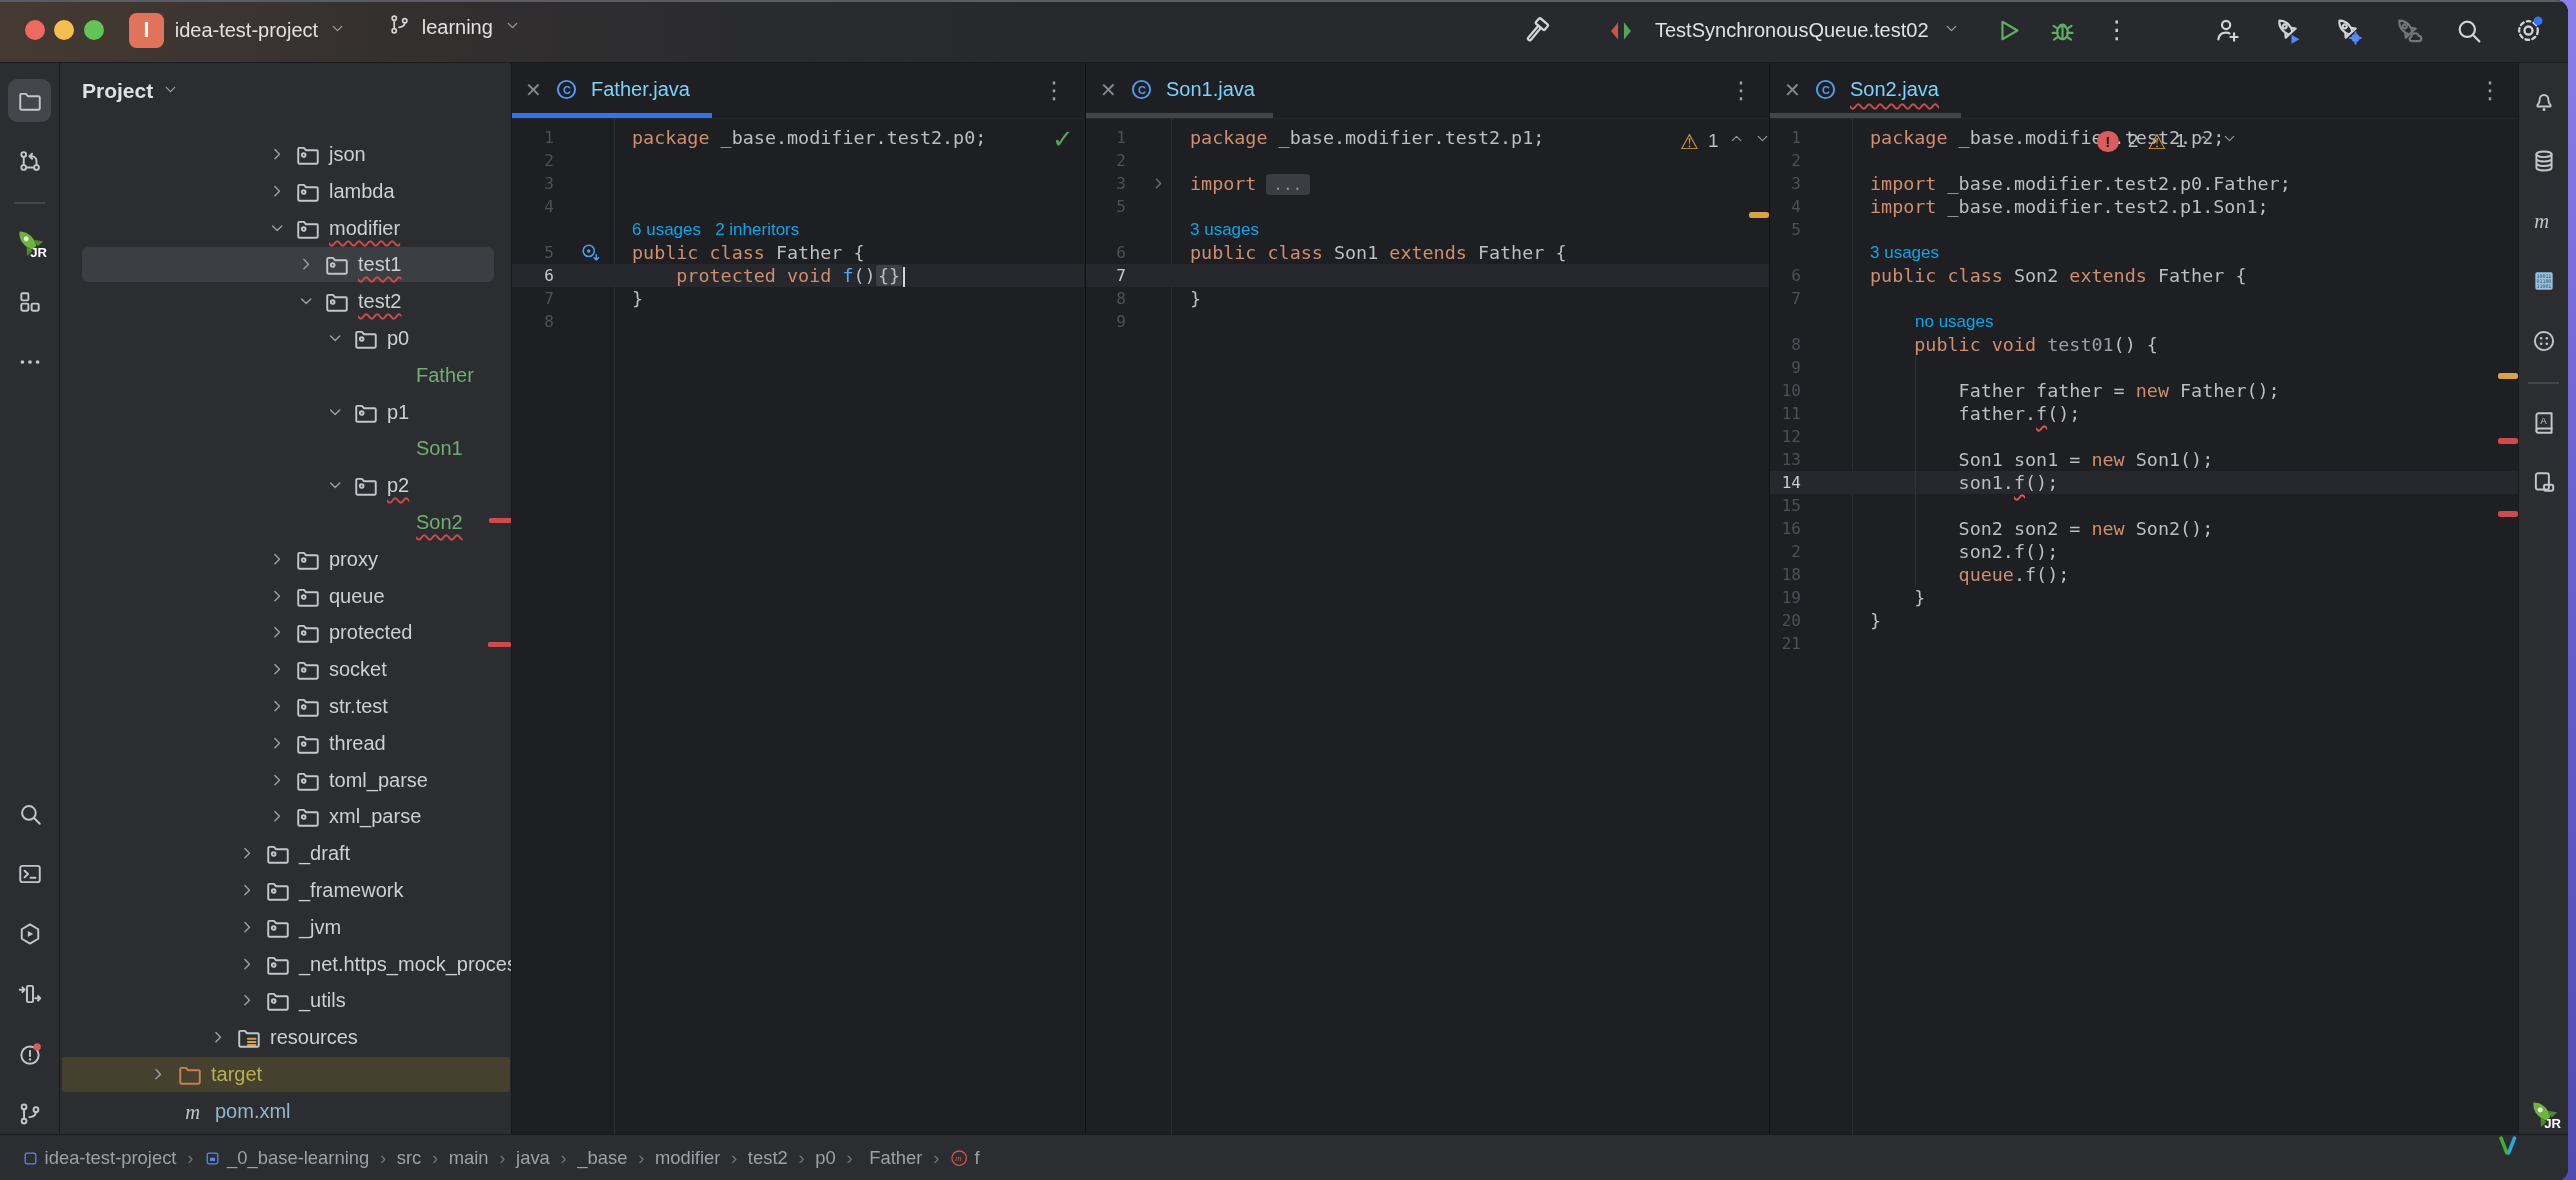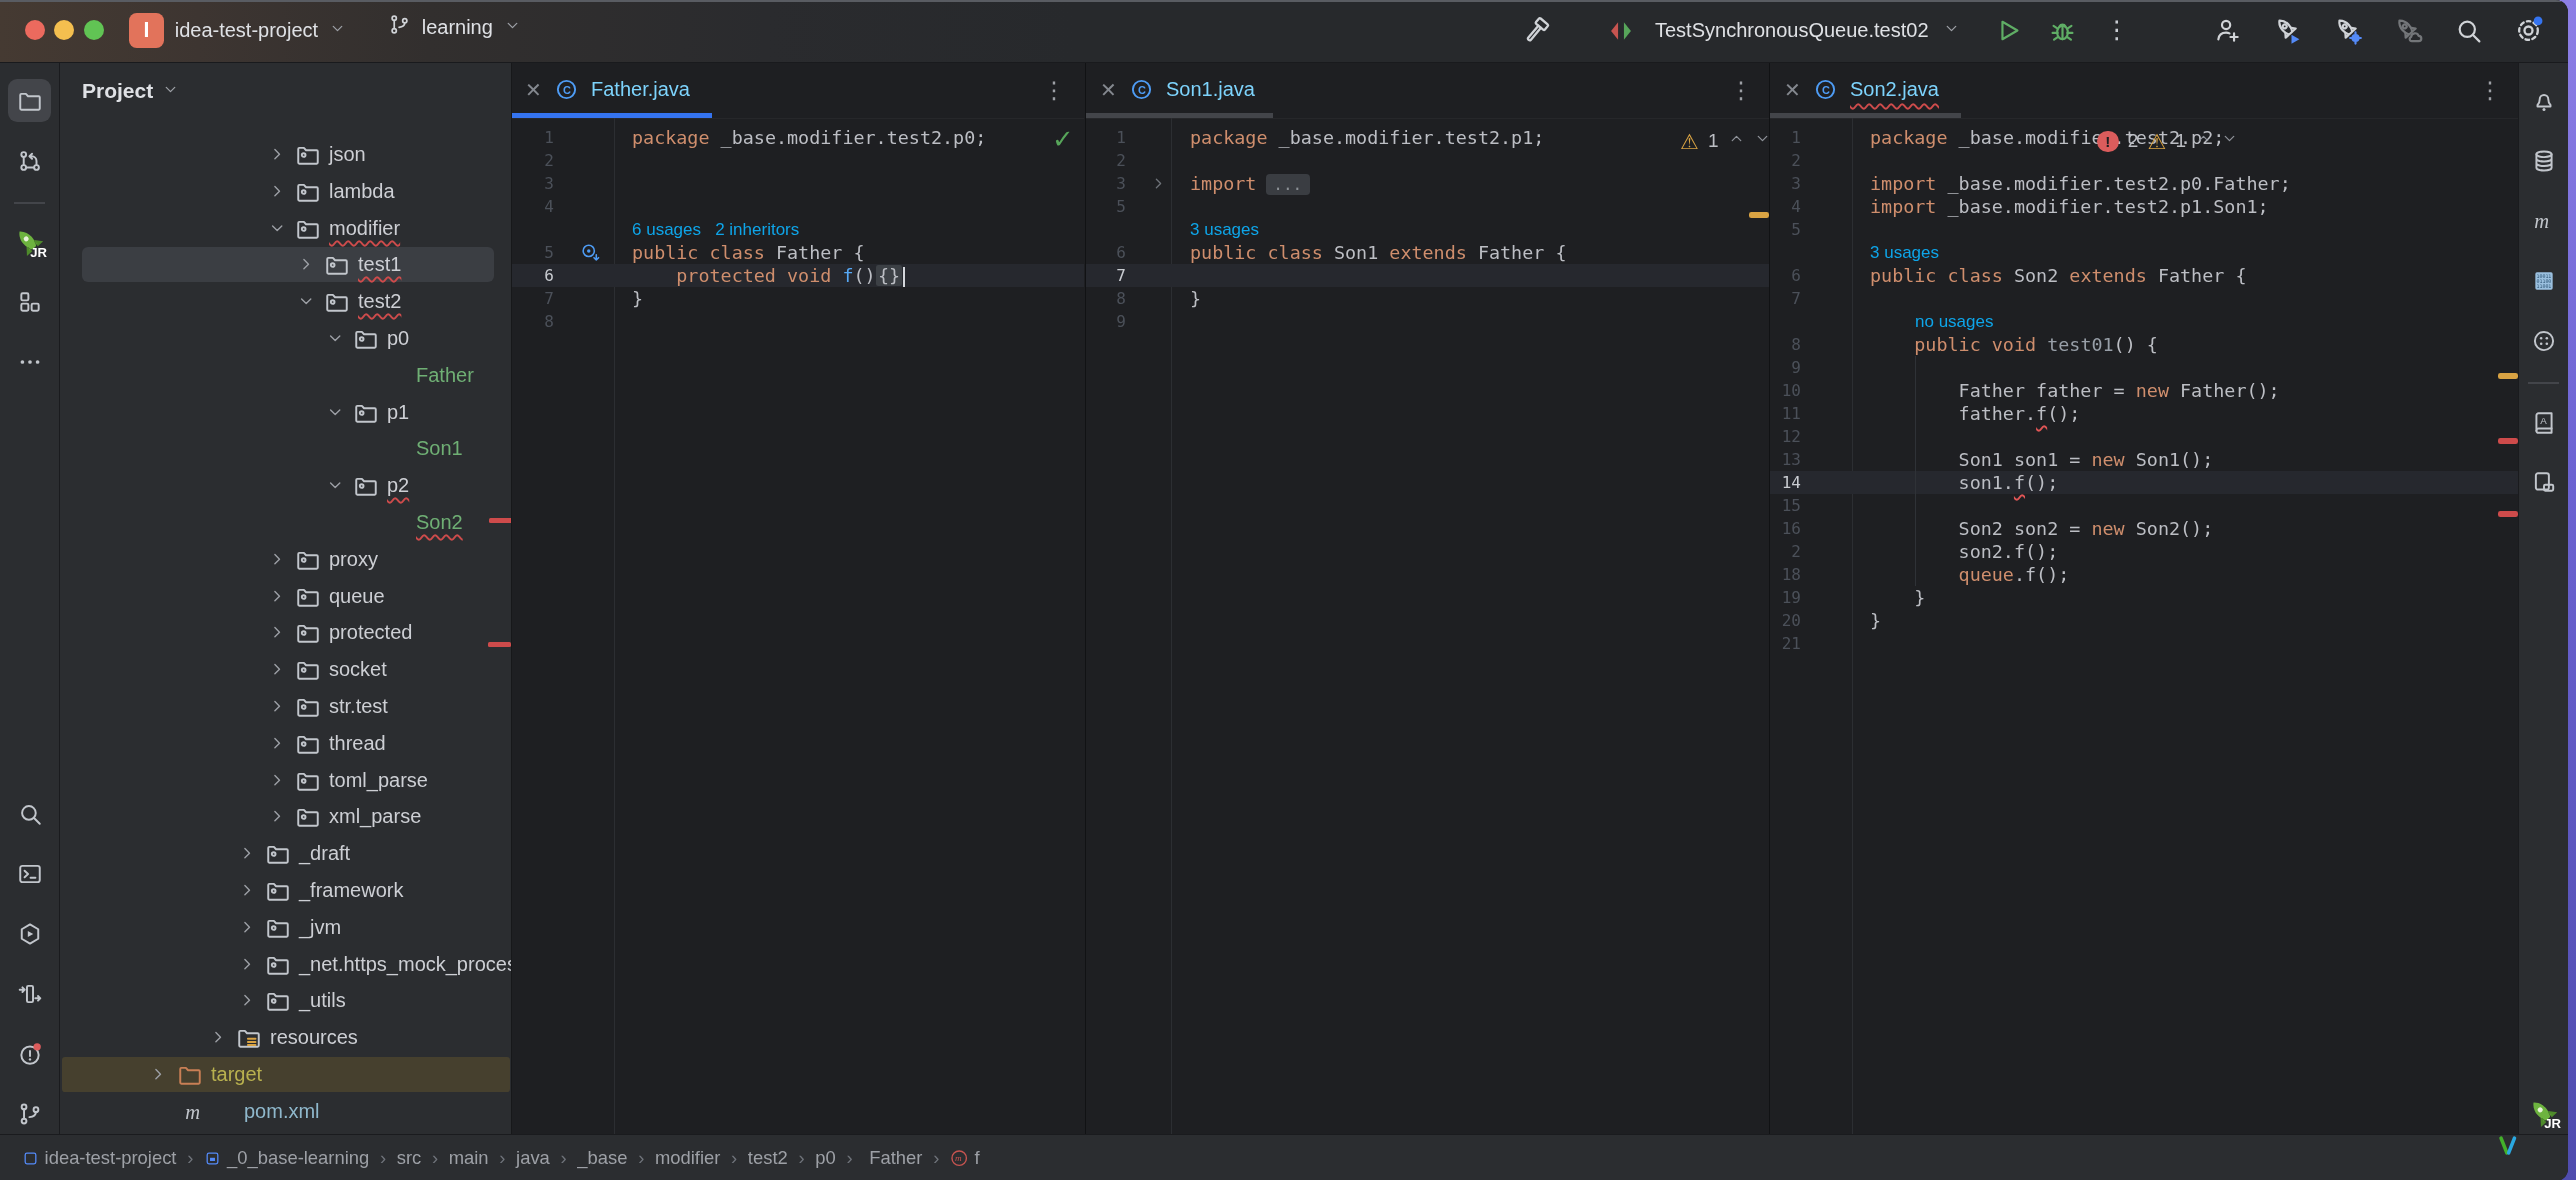--- a/index.html
+++ b/index.html
@@ -28,21 +28,21 @@
 
   
   .projpanel{position:absolute;left:59px;top:62px;width:452px;bottom:46px;background:#2B2D30;border-right:0.8px solid #17181a;z-index:10;overflow:hidden;}
   .projhead{position:absolute;left:23px;top:17px;display:flex;align-items:center;gap:9.2px;color:#DFE1E5;font-size:21px;font-weight:bold;}
   #tree{position:absolute;left:0;top:74px;right:0;bottom:0;}
   .trow{position:absolute;left:0;width:100%;height:37px;}
   .trow.sel::before{content:"";position:absolute;left:23px;right:17px;top:0.8px;bottom:0.8px;background:#3B3E43;border-radius:6.1px;}
   .trow.tgt::before{content:"";position:absolute;left:3.1px;right:0.8px;top:0.8px;bottom:0.8px;background:#46402E;border-radius:3.1px;}
   .tchev,.ticn,.tlab{position:absolute;top:0;height:37px;display:flex;align-items:center;}
   .tlab{font-size:20px;color:#CDCFD4;white-space:pre;}
-  .tlab.green{color:#6FAF74;} .tlab.olive{color:#B8B04F;} .tlab.blue{color:#8FB8CC;margin-left:29px;}
+  .tlab.green{color:#6FAF74;} .tlab.olive{color:#B8B04F;} .tlab.blue{color:#8FB8CC;}
   .tlab.sq{text-decoration:underline wavy #CE4B4B 1.5px;text-underline-offset:5.4px;}
   .treedash{position:absolute;width:23px;height:5.4px;background:#CE4B4B;border-radius:1.5px;z-index:5;}
 
   
   .split{position:absolute;top:62px;bottom:46px;background:#1E1F22;overflow:hidden;z-index:5;}
   .sp0{left:511px;width:573px;}
   .sp1{left:1085px;width:685px;border-left:1.5px solid #111214;}
   .sp2{left:1769px;width:750px;border-left:1.5px solid #111214;}
   .tabbar{position:absolute;left:0;top:0;right:0;height:56px;border-bottom:0.8px solid #26272a;}
   .tclose{position:absolute;left:14px;top:0;line-height:56px;font-size:20px;color:#84888F;}

